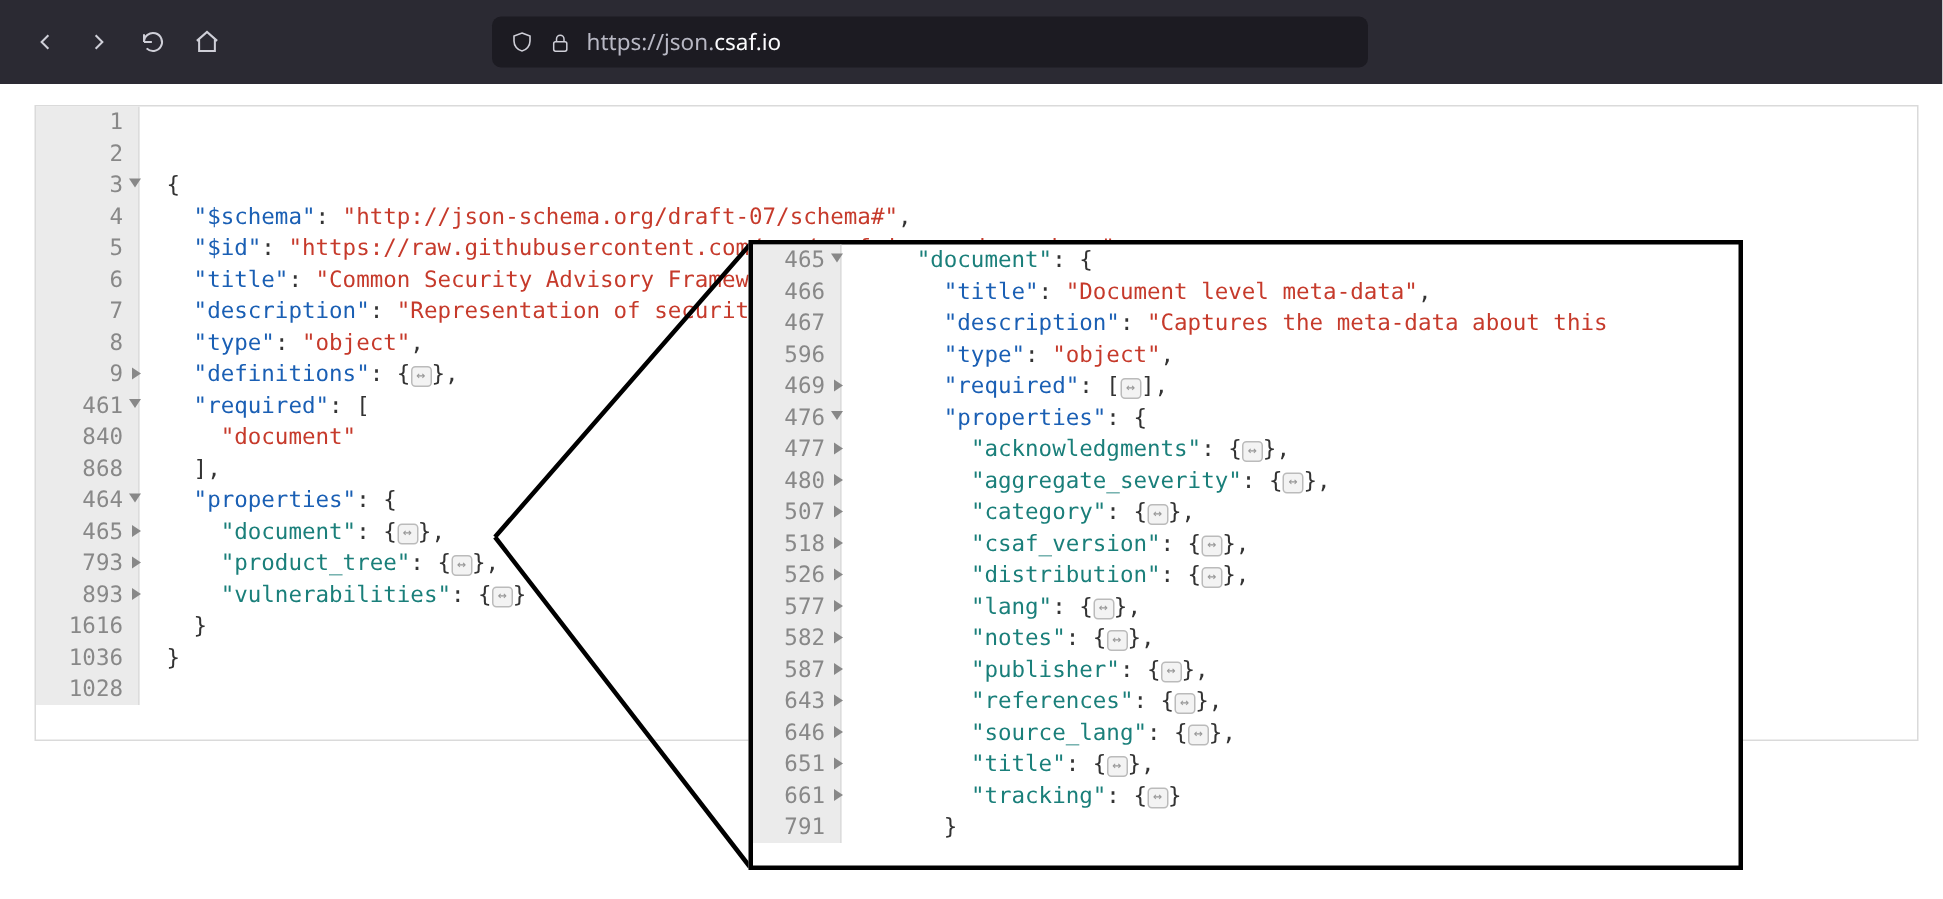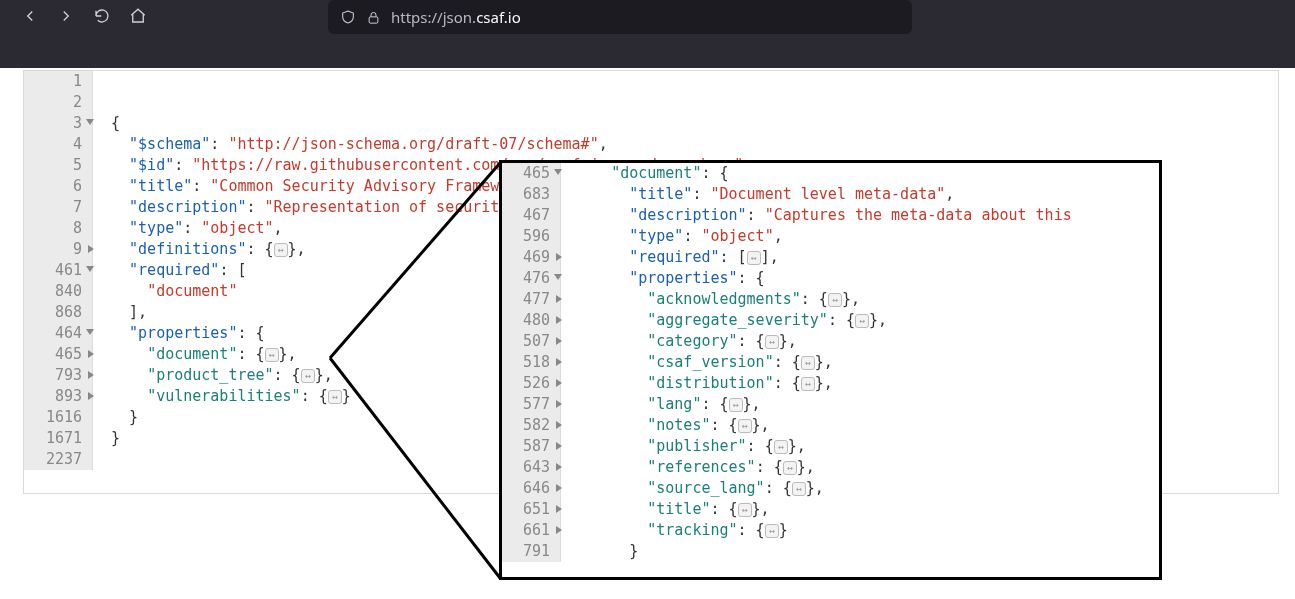--- a/index.html
+++ b/index.html
@@ -1,16 +1,16 @@
 <!DOCTYPE html>
 <html><head>
 <meta charset="utf-8">
 <style>
 html,body{margin:0;padding:0;background:#fff;font-family:Consolas,Menlo,monospace;font-size:15px;color:#333;width:1295px;height:599px;overflow:hidden}
-.browser-bar{background:#2b2a33;height:68px;display:flex;align-items:flex-start;padding:0 14px;box-sizing:border-box}
+.browser-bar{background:#2b2a33;height:56px;display:flex;align-items:center;padding:0 14px;box-sizing:border-box}
 .nav-btn{width:32px;height:32px;display:flex;align-items:center;justify-content:center;color:#cfcfd8;border-radius:4px;margin-right:4px}
 .nav-btn svg{stroke:#cfcfd8;fill:none;stroke-width:1.8}
 .url-wrap{flex:1;display:flex;justify-content:flex-start}
 .url-bar{background:#1c1b22;border-radius:6px;height:34px;display:flex;align-items:center;padding:0 12px;margin-left:170px;min-width:560px}
 .url-bar .sec{display:flex;align-items:center;margin-right:10px}
 .url-bar .sec svg{stroke:#cfcfd8;fill:none;stroke-width:1.6}
 .url-text{color:#b8b8c4;font-family:system-ui,Arial,sans-serif;font-size:15px}
 .url-text .host{color:#fbfbfe}
 .viewer{position:absolute;left:23px;top:70px;width:1256px;height:424px;border:1px solid #dadada;background:#fff;box-sizing:border-box;overflow:hidden}
 .editor{display:flex;font-size:15px;line-height:21px}
@@ -89,38 +89,38 @@
         <div class="gl">8</div>
         <div class="gl">9<span class="caret closed"></span></div>
         <div class="gl">461<span class="caret open"></span></div>
         <div class="gl">840</div>
         <div class="gl">868</div>
         <div class="gl">464<span class="caret open"></span></div>
         <div class="gl">465<span class="caret closed"></span></div>
         <div class="gl">793<span class="caret closed"></span></div>
         <div class="gl">893<span class="caret closed"></span></div>
         <div class="gl">1616</div>
-        <div class="gl">1671</div>
-        <div class="gl">2237</div>
+        <div class="gl">1036</div>
+        <div class="gl">1028</div>
       </div>
       <div class="code"><div class="cl"></div><div class="cl"></div><div class="cl"><span class="tok-brace">{</span></div><div class="cl">  <span class="tok-key">"$schema"</span><span class="tok-punc">: </span><span class="tok-str">"http://json-schema.org/draft-07/schema#"</span><span class="tok-punc">,</span></div><div class="cl">  <span class="tok-key">"$id"</span><span class="tok-punc">: </span><span class="tok-str">"https://raw.githubusercontent.com/.../csaf_json_schema.json"</span><span class="tok-punc">,</span></div><div class="cl">  <span class="tok-key">"title"</span><span class="tok-punc">: </span><span class="tok-str">"Common Security Advisory Framework"</span><span class="tok-punc">,</span></div><div class="cl">  <span class="tok-key">"description"</span><span class="tok-punc">: </span><span class="tok-str">"Representation of security advisory information as a JSON document."</span><span class="tok-punc">,</span></div><div class="cl">  <span class="tok-key">"type"</span><span class="tok-punc">: </span><span class="tok-str">"object"</span><span class="tok-punc">,</span></div><div class="cl">  <span class="tok-key">"definitions"</span><span class="tok-punc">: {</span><span class="fold">↔</span><span class="tok-punc">},</span></div><div class="cl">  <span class="tok-key">"required"</span><span class="tok-punc">: [</span></div><div class="cl">    <span class="tok-str">"document"</span></div><div class="cl">  <span class="tok-punc">],</span></div><div class="cl">  <span class="tok-key">"properties"</span><span class="tok-punc">: {</span></div><div class="cl">    <span class="tok-pkey">"document"</span><span class="tok-punc">: {</span><span class="fold">↔</span><span class="tok-punc">},</span></div><div class="cl">    <span class="tok-pkey">"product_tree"</span><span class="tok-punc">: {</span><span class="fold">↔</span><span class="tok-punc">},</span></div><div class="cl">    <span class="tok-pkey">"vulnerabilities"</span><span class="tok-punc">: {</span><span class="fold">↔</span><span class="tok-punc">}</span></div><div class="cl">  <span class="tok-brace">}</span></div><div class="cl"><span class="tok-brace">}</span></div><div class="cl"></div></div>
     </div>
 </div>
 
 <div class="callout" style="left:330px;top:160px;">
   <svg width="175" height="420">
       <path d="M0 198 L170 3 M0 198 L170 418" stroke="#000" stroke-width="3" fill="none"></path>
     </svg>
 </div>
 
 <div class="overlay" id="ov">
   <div class="editor" id="ov-editor">
       <div class="gutter">
         <div class="gl">465<span class="caret open"></span></div>
-        <div class="gl">683</div>
+        <div class="gl">466</div>
         <div class="gl">467</div>
         <div class="gl">596</div>
         <div class="gl">469<span class="caret closed"></span></div>
         <div class="gl">476<span class="caret open"></span></div>
         <div class="gl">477<span class="caret closed"></span></div>
         <div class="gl">480<span class="caret closed"></span></div>
         <div class="gl">507<span class="caret closed"></span></div>
         <div class="gl">518<span class="caret closed"></span></div>
         <div class="gl">526<span class="caret closed"></span></div>
         <div class="gl">577<span class="caret closed"></span></div>

